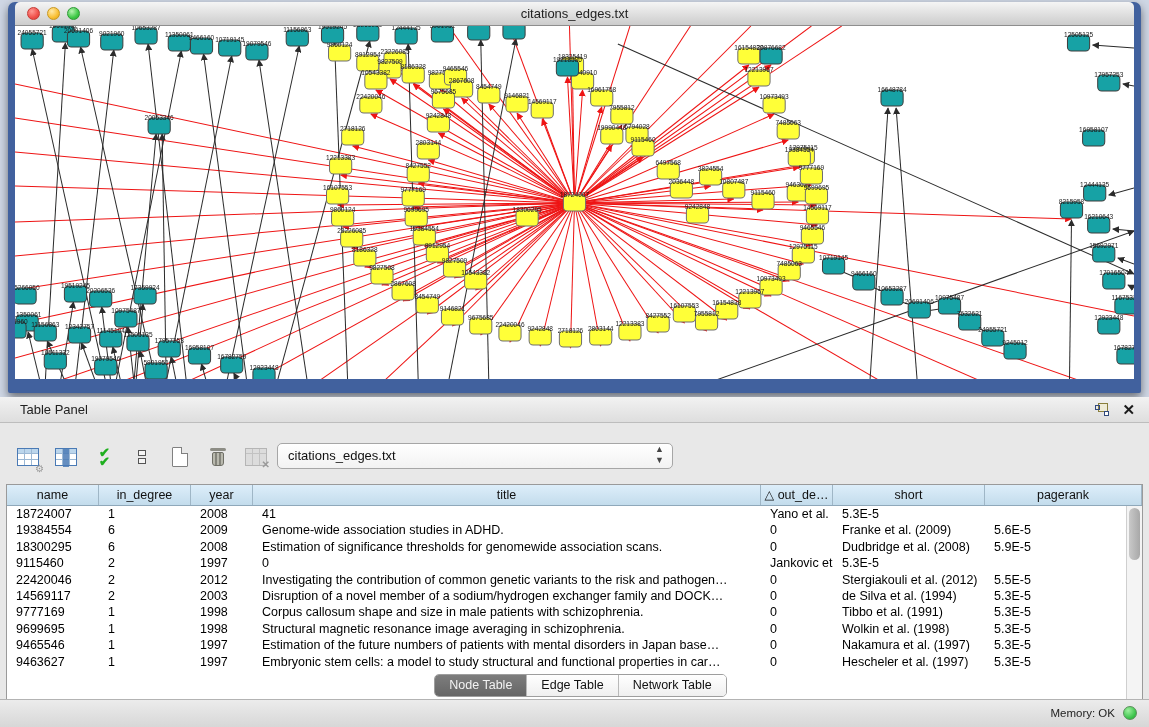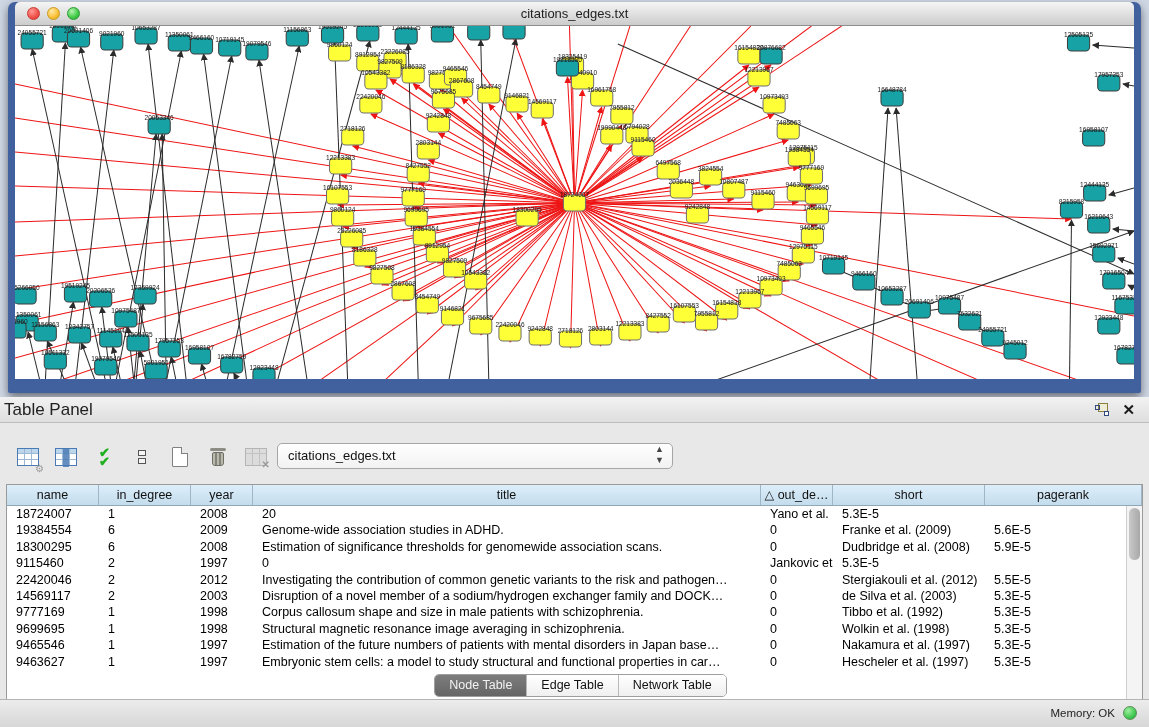--- a/index.html
+++ b/index.html
@@ -18,21 +18,21 @@
   .t-yellow { left:32px; background:radial-gradient(circle at 35% 30%, #ffe9a8, #f9bf33 60%, #d99f18); border:1px solid #c9981f; }
   .t-green  { left:52px; background:radial-gradient(circle at 35% 30%, #b6f3b0, #3fc947 60%, #2aa531); border:1px solid #2c9a33; }
   .win-title { text-align:center; font-size:13px; line-height:23px; color:#222; }
   .net-canvas { position:relative; width:100%; height:353px; background:#ffffff; overflow:hidden; }
   .net-canvas svg { display:block; width:100%; height:100%; }
 
   
   .table-panel { position:absolute; left:0; top:397px; width:1149px; height:330px; background:#e8e8e8; }
   .panel-header { height:26px; background:linear-gradient(#f2f2f2,#dedede);
     border-bottom:1px solid #bdbdbd; position:relative; }
-  .panel-title { font-size:17px; color:#222; line-height:25px; padding-left:4px; }
+  .panel-title { font-size:13px; color:#222; line-height:25px; padding-left:20px; }
   .float-icon { position:absolute; right:40px; top:6px; width:14px; height:13px; }
   .float-icon .sq1 { position:absolute; left:3px; top:0; width:10px; height:9px; border:1px solid #8a7f3c; background:#efecd8; }
   .float-icon .sq2 { position:absolute; left:0; top:2px; width:5px; height:5px; border:1px solid #31497c; }
   .float-icon .sq3 { position:absolute; left:9px; top:8px; width:5px; height:5px; border:1px solid #31497c; background:#fff; }
   .close-icon { position:absolute; right:14px; top:4px; font-size:15px; font-weight:bold; color:#1a1a1a; cursor:default; }
 
   .toolbar { position:absolute; left:14px; top:44px; height:32px; display:flex; align-items:center; gap:10px; }
   .tool { width:28px; height:28px; display:flex; align-items:center; justify-content:center; position:relative; }
   .grid-ico { width:22px; height:18px; border:1px solid #4a7ab5; background:
       linear-gradient(#bcd6ec,#bcd6ec) 0 0/22px 5px no-repeat, #fff; position:relative; }
@@ -838,21 +838,21 @@
         <div class="th">title</div>
         <div class="th">△ out_de…</div>
         <div class="th">short</div>
         <div class="th">pagerank</div>
       </div>
     <div class="tbody" id="tbody">
         <div class="trow">
           <div class="td">18724007</div>
           <div class="td">1</div>
           <div class="td">2008</div>
-          <div class="td">20</div>
+          <div class="td">41</div>
           <div class="td">Yano et al. (2008)</div>
           <div class="td">5.3E-5</div>
         </div>
         <div class="trow">
           <div class="td">19384554</div>
           <div class="td">6</div>
           <div class="td">2009</div>
           <div class="td">Genome-wide association studies in ADHD.</div>
           <div class="td">0</div>
           <div class="td">Franke et al. (2009)</div>
@@ -883,30 +883,30 @@
           <div class="td">0</div>
           <div class="td">Stergiakouli et al. (2012)</div>
           <div class="td">5.5E-5</div>
         </div>
         <div class="trow">
           <div class="td">14569117</div>
           <div class="td">2</div>
           <div class="td">2003</div>
           <div class="td">Disruption of a novel member of a sodium/hydrogen exchanger family and DOCK…</div>
           <div class="td">0</div>
-          <div class="td">de Silva et al. (2003)</div>
+          <div class="td">de Silva et al. (1994)</div>
           <div class="td">5.3E-5</div>
         </div>
         <div class="trow">
           <div class="td">9777169</div>
           <div class="td">1</div>
           <div class="td">1998</div>
           <div class="td">Corpus callosum shape and size in male patients with schizophrenia.</div>
           <div class="td">0</div>
-          <div class="td">Tibbo et al. (1992)</div>
+          <div class="td">Tibbo et al. (1991)</div>
           <div class="td">5.3E-5</div>
         </div>
         <div class="trow">
           <div class="td">9699695</div>
           <div class="td">1</div>
           <div class="td">1998</div>
           <div class="td">Structural magnetic resonance image averaging in schizophrenia.</div>
           <div class="td">0</div>
           <div class="td">Wolkin et al. (1998)</div>
           <div class="td">5.3E-5</div>

